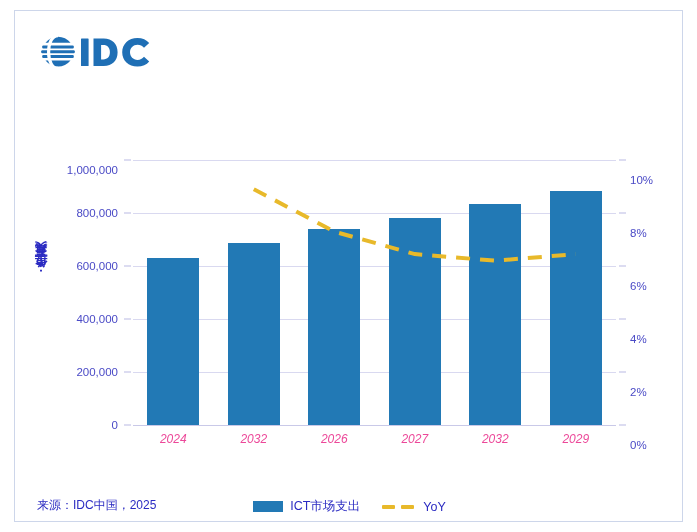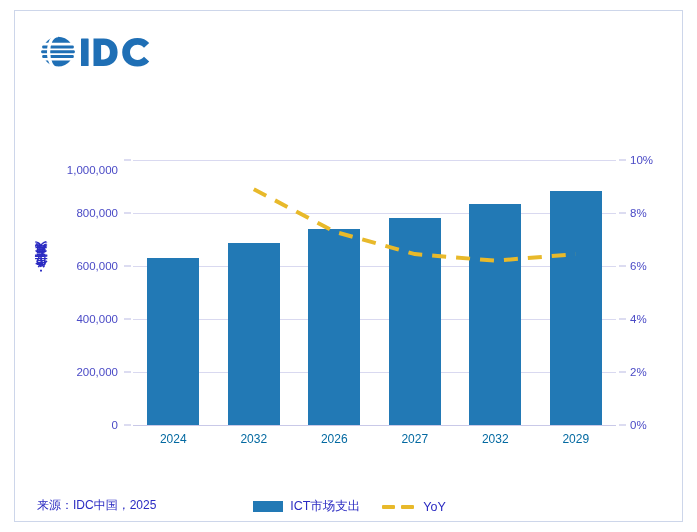--- a/index.html
+++ b/index.html
@@ -78,20 +78,21 @@
     transform: translateY(-50%);
   }
   .y2tick-label {
     position: absolute;
     left: 0;
     text-align: left;
     color: #4a4ac6;
     font-size: 11.5px;
     white-space: nowrap;
     transform: translateY(-50%);
+    margin-top: 20px;
   }
 
   #y-axis-title {
     position: absolute;
     left: 18px; top: 255px;
     color: #2b2bc2;
     font-size: 12.5px;
     font-weight: 600;
     writing-mode: vertical-rl;
     transform: rotate(180deg);
@@ -99,25 +100,26 @@
   }
 
   .bar {
     position: absolute;
     bottom: 0;
     background: #2279b5;
   }
   .xtick-label {
     position: absolute;
     top: 272px;
-    color: #0369a1;
+    color: #ec4899;
     font-size: 12px;
     text-align: center;
     transform: translateX(-50%);
     white-space: nowrap;
+    font-style: italic;
   }
 
   #yoy-svg {
     position: absolute;
     left: 0; top: 0;
     width: 483px; height: 265px;
     overflow: visible;
     pointer-events: none;
   }
 

